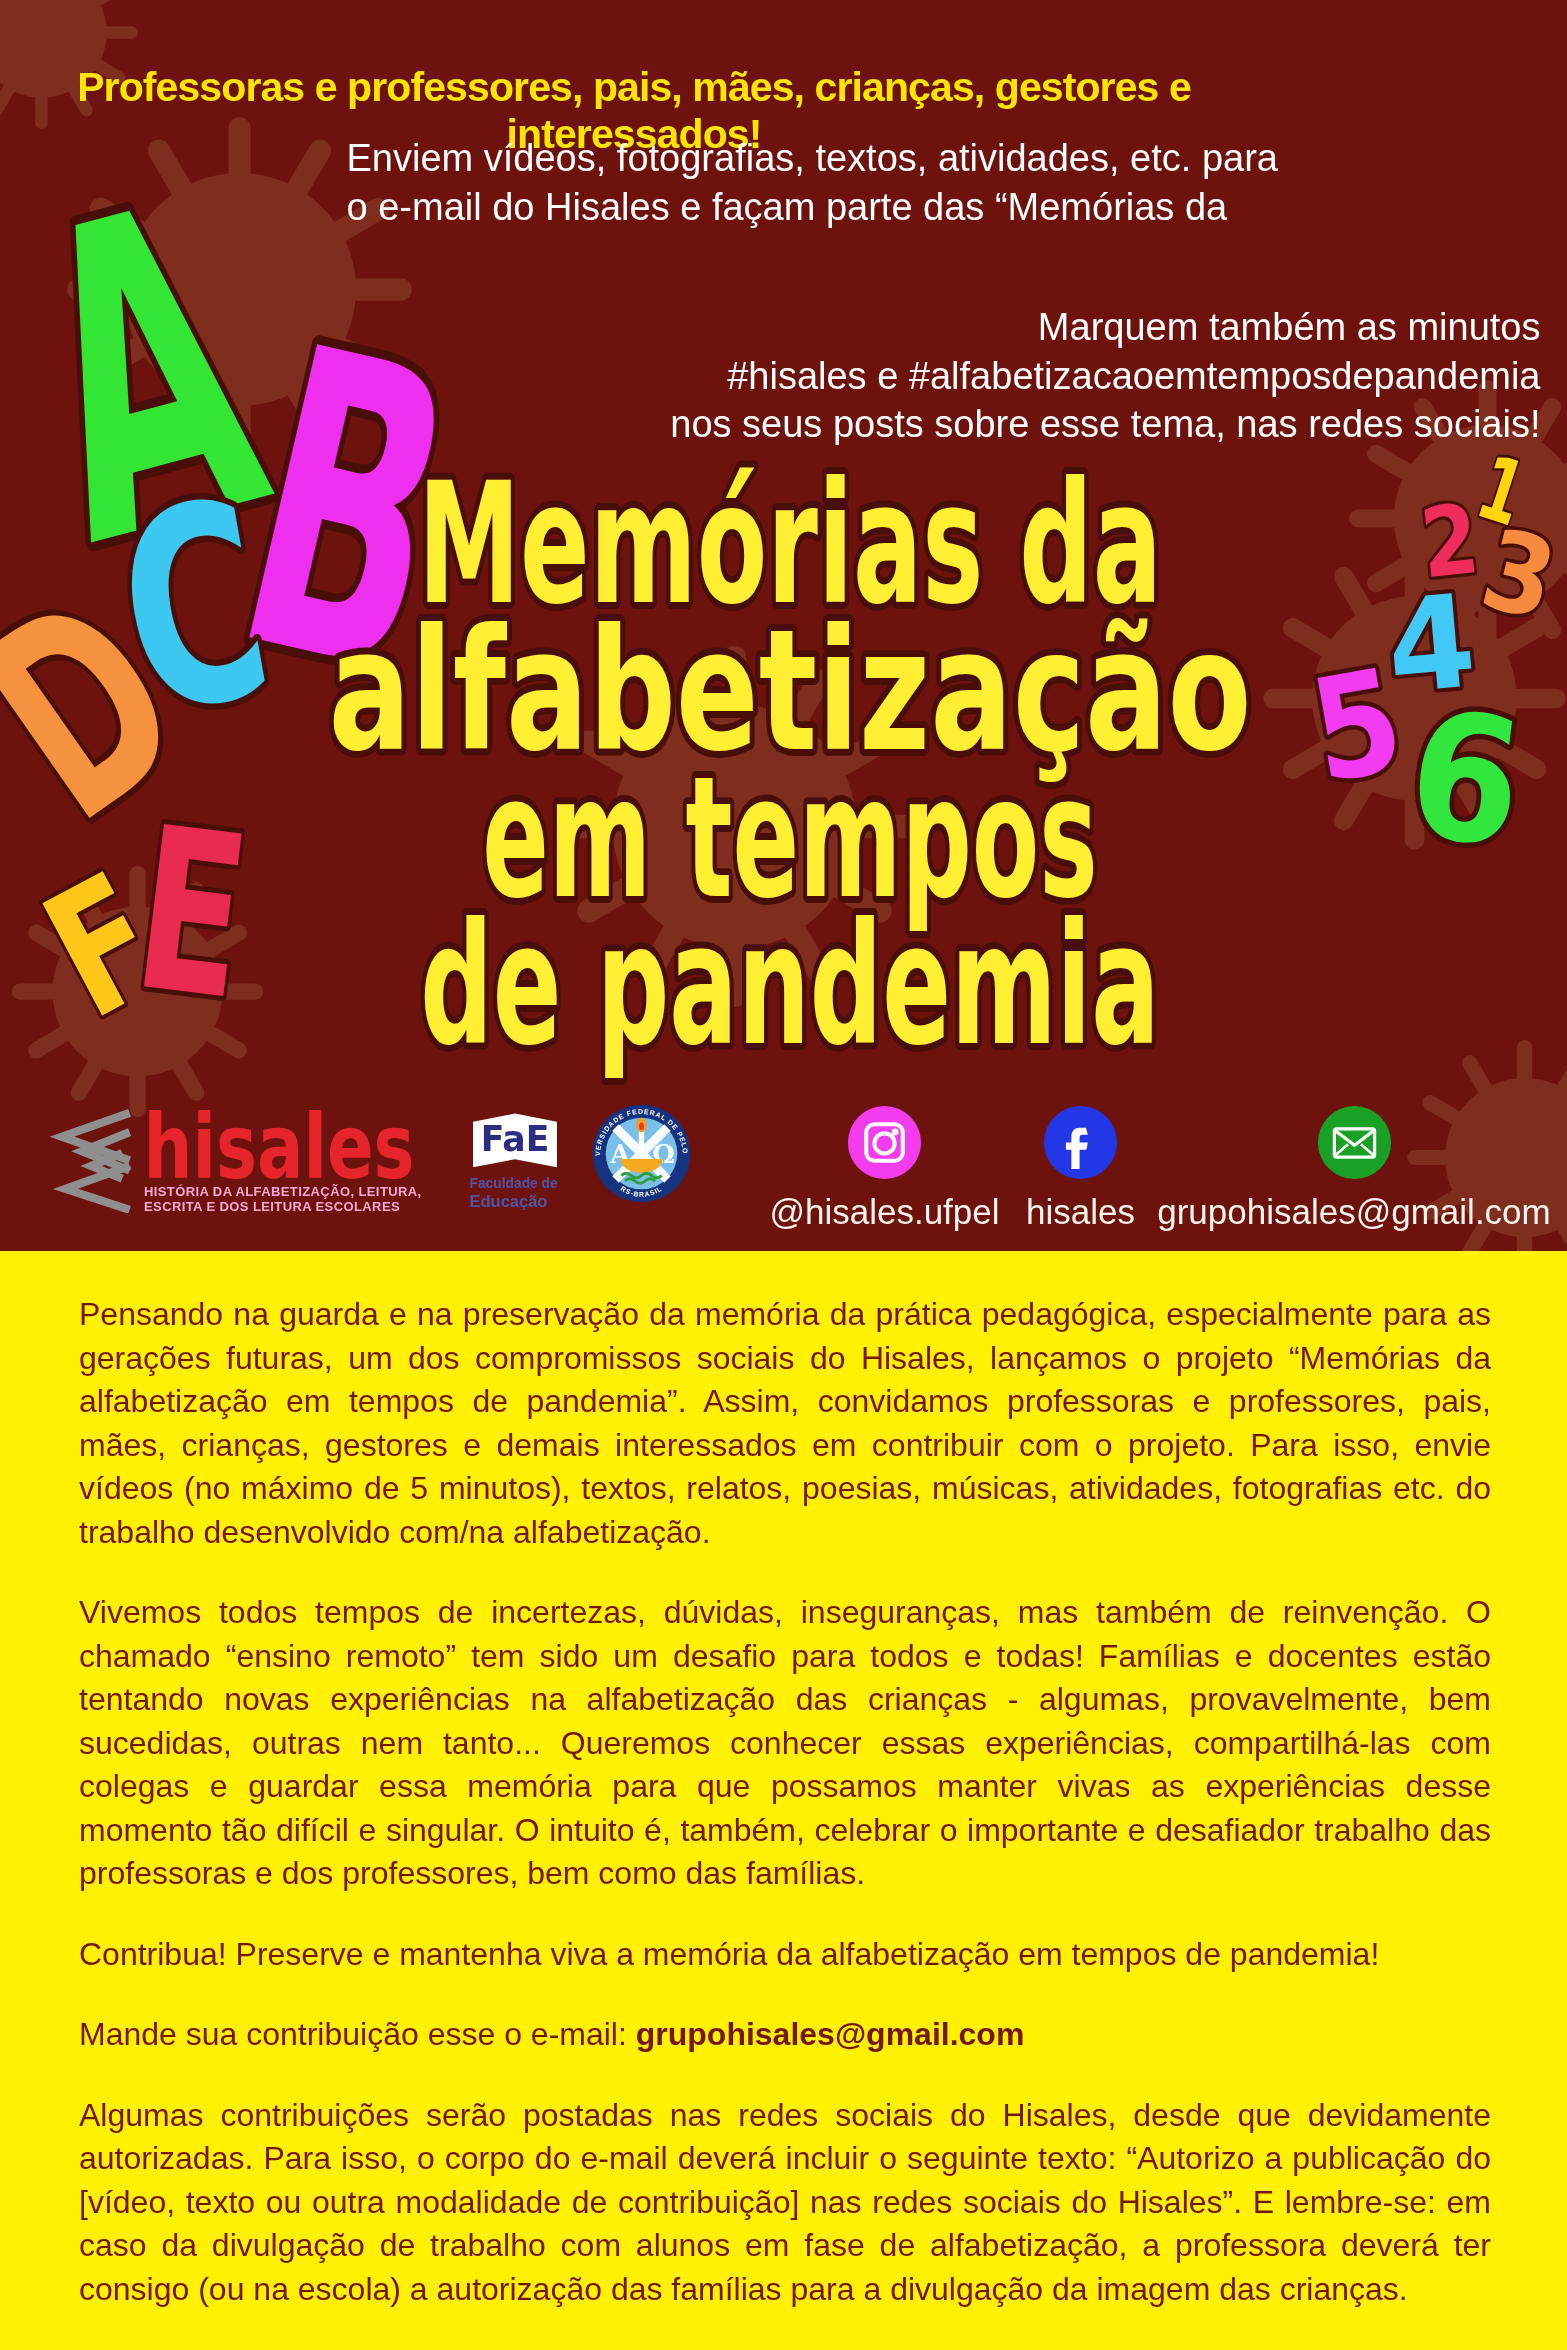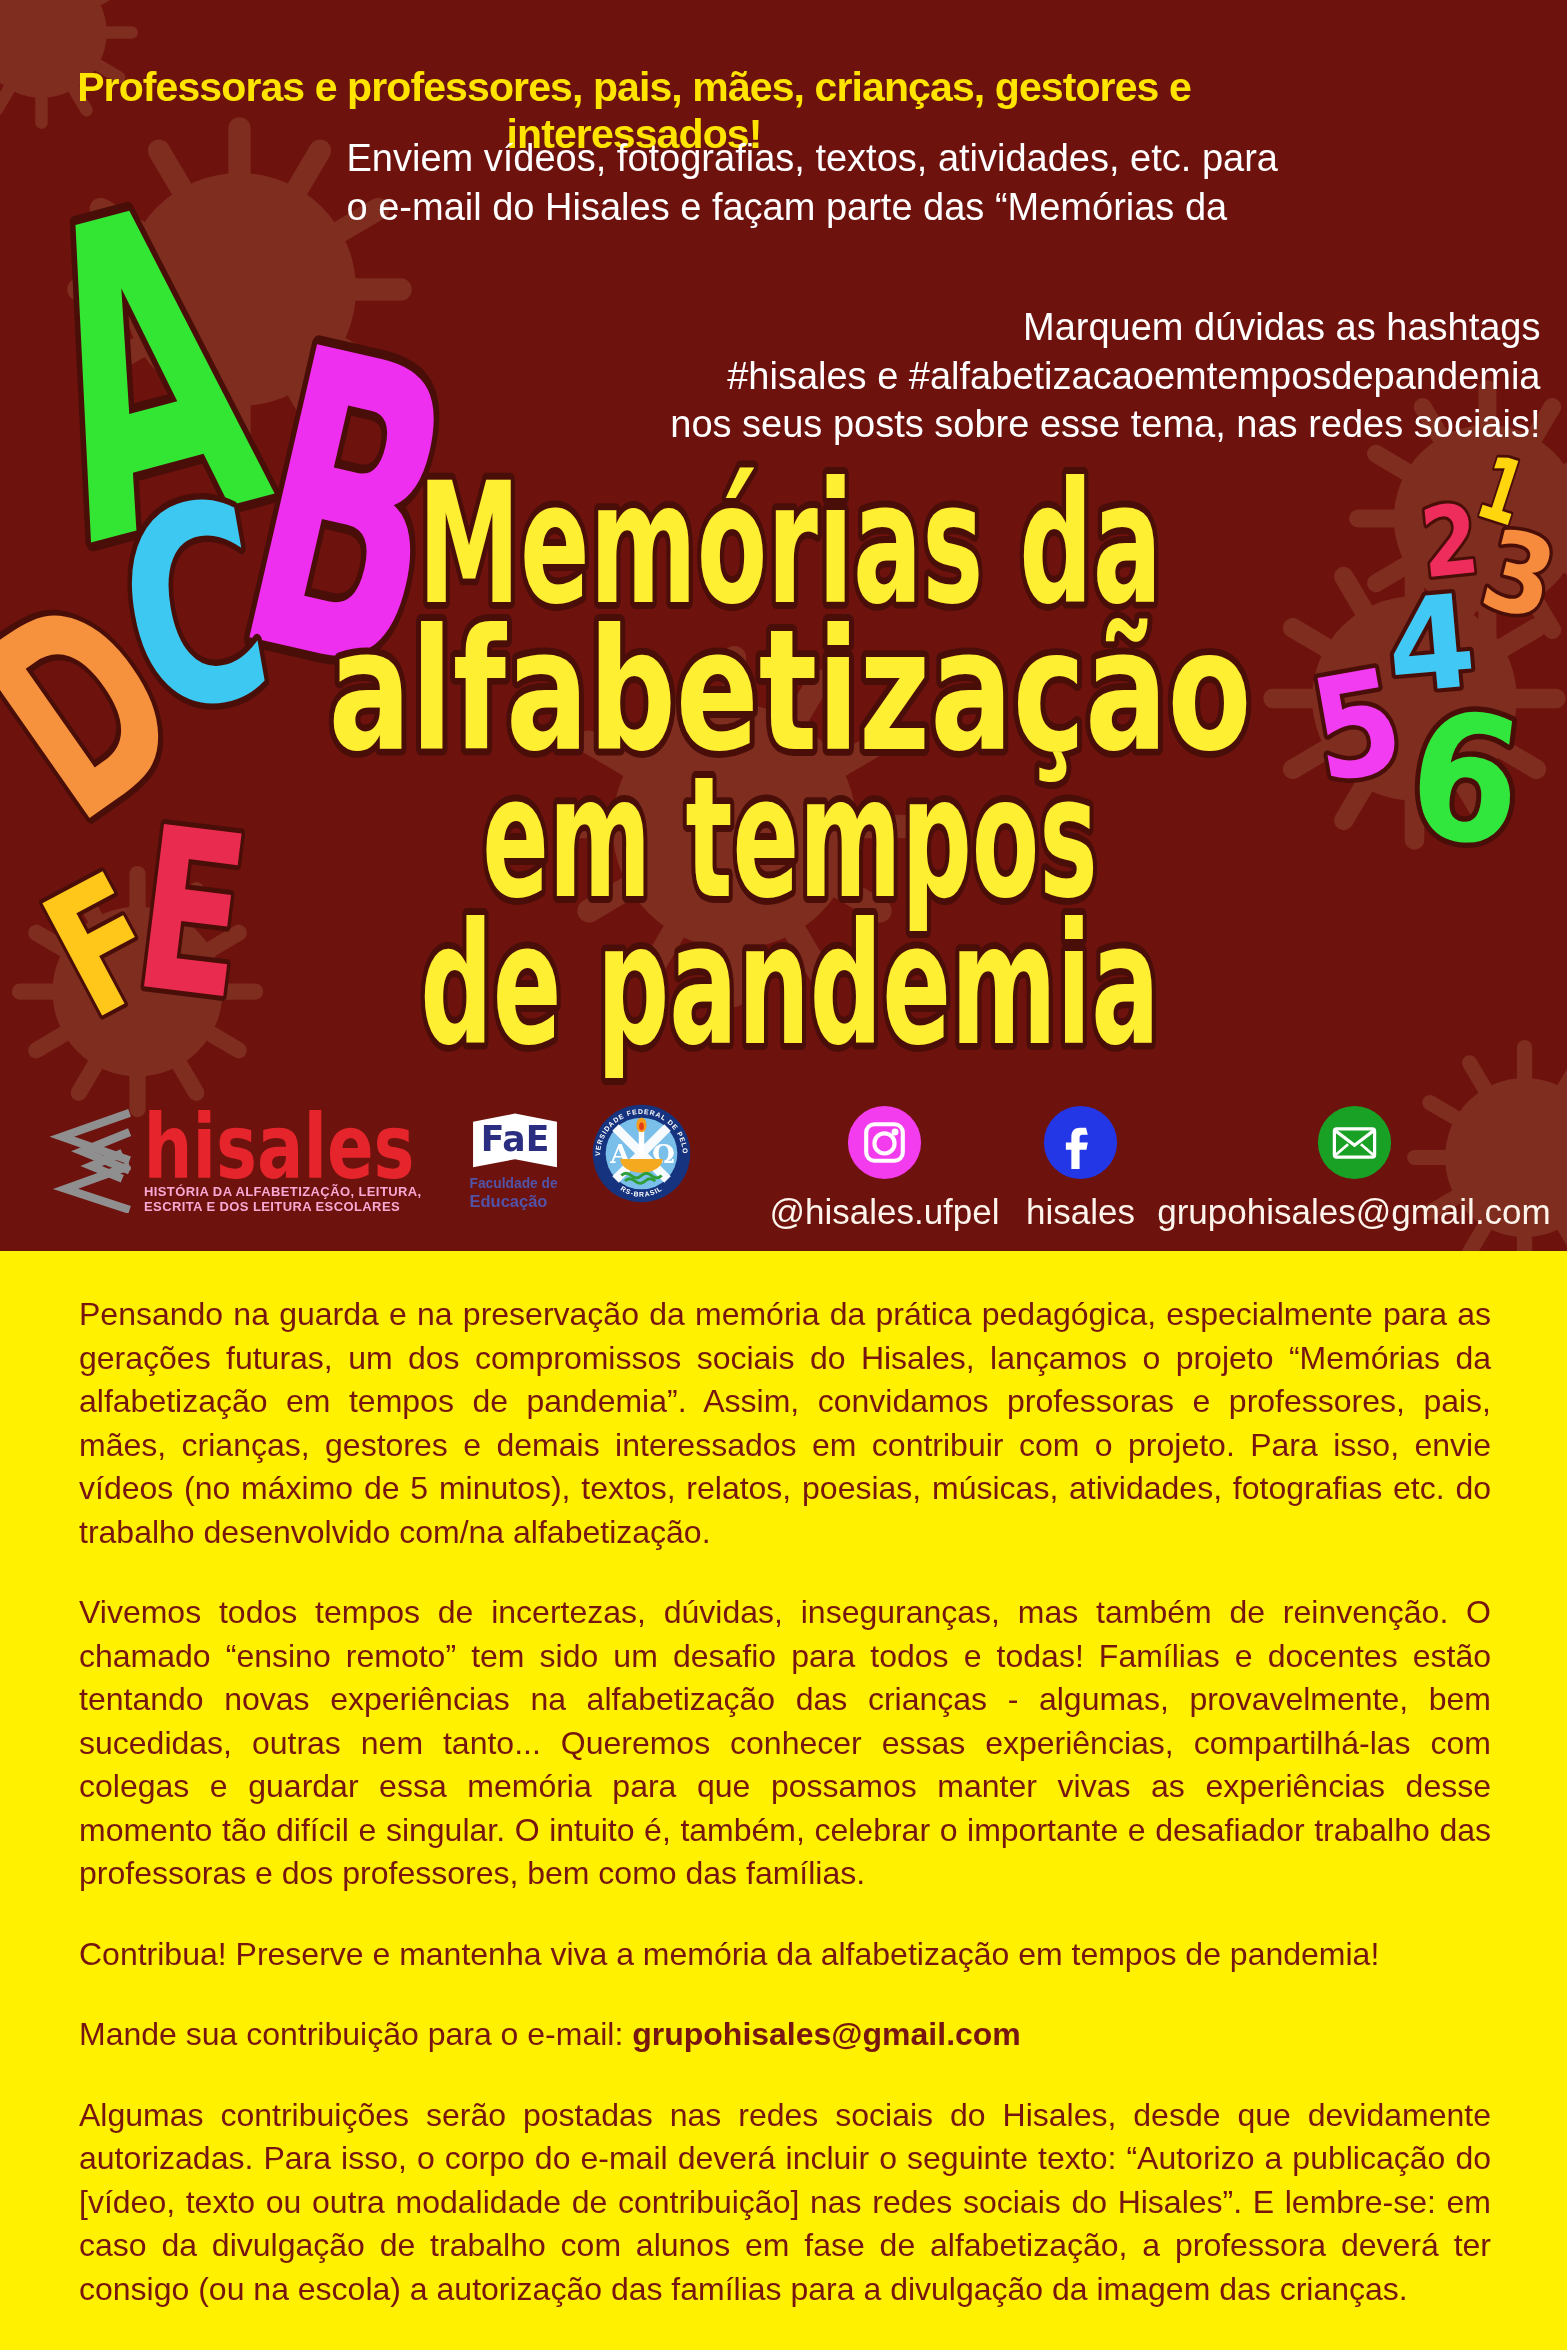--- a/index.html
+++ b/index.html
@@ -174,21 +174,21 @@
   </svg>
 
   <div class="headline">Professoras e professores, pais, mães, crianças, gestores e interessados!</div>
 
   <div class="invite-block">
     <div>Enviem vídeos, fotografias, textos, atividades, etc. para</div>
     <div>o e-mail do Hisales e façam parte das “Memórias da</div>
   </div>
 
   <div class="hashtag-block">
-    <div>Marquem dúvidas as hashtags</div>
+    <div>Marquem também as minutos</div>
     <div>#hisales e #alfabetizacaoemtemposdepandemia</div>
     <div>nos seus posts sobre esse tema, nas redes sociais!</div>
   </div>
 
   <svg class="title-line t1" viewBox="0 0 1707 212" width="1568" height="195">
     <text x="860" y="158" text-anchor="middle" textLength="810" lengthAdjust="spacingAndGlyphs" fill="#FFEF33">Memórias da</text>
   </svg>
   <svg class="title-line t2" viewBox="0 0 1707 212" width="1568" height="195">
     <text x="860" y="158" text-anchor="middle" textLength="1005" lengthAdjust="spacingAndGlyphs" fill="#FFEF33">alfabetização</text>
   </svg>
@@ -281,18 +281,18 @@
       <path d="M20,28 L41,44 L62,28" fill="none" stroke="#FFFFFF" stroke-width="3.5"></path>
       <path d="M20,55 L34,43 M62,55 L48,43" fill="none" stroke="#FFFFFF" stroke-width="3"></path>
     </svg>
     <div class="social-label">grupohisales@gmail.com</div>
   </div>
 
   <div class="bottom">
     <p>Pensando na guarda e na preservação da memória da prática pedagógica, especialmente para as gerações futuras, um dos compromissos sociais do Hisales, lançamos o projeto “Memórias da alfabetização em tempos de pandemia”. Assim, convidamos professoras e professores, pais, mães, crianças, gestores e demais interessados em contribuir com o projeto. Para isso, envie vídeos (no máximo de 5 minutos), textos, relatos, poesias, músicas, atividades, fotografias etc. do trabalho desenvolvido com/na alfabetização.</p>
     <p>Vivemos todos tempos de incertezas, dúvidas, inseguranças, mas também de reinvenção. O chamado “ensino remoto” tem sido um desafio para todos e todas! Famílias e docentes estão tentando novas experiências na alfabetização das crianças - algumas, provavelmente, bem sucedidas, outras nem tanto... Queremos conhecer essas experiências, compartilhá-las com colegas e guardar essa memória para que possamos manter vivas as experiências desse momento tão difícil e singular. O intuito é, também, celebrar o importante e desafiador trabalho das professoras e dos professores, bem como das famílias.</p>
     <p>Contribua! Preserve e mantenha viva a memória da alfabetização em tempos de pandemia!</p>
-    <p><span>Mande sua contribuição para o e-mail: </span><b>grupohisales@gmail.com</b></p>
+    <p><span>Mande sua contribuição esse o e-mail: </span><b>grupohisales@gmail.com</b></p>
     <p>Algumas contribuições serão postadas nas redes sociais do Hisales, desde que devidamente autorizadas. Para isso, o corpo do e-mail deverá incluir o seguinte texto: “Autorizo a publicação do [vídeo, texto ou outra modalidade de contribuição] nas redes sociais do Hisales”. E lembre-se: em caso da divulgação de trabalho com alunos em fase de alfabetização, a professora deverá ter consigo (ou na escola) a autorização das famílias para a divulgação da imagem das crianças.</p>
   </div>
 
 </div>
 
 
 </body></html>

